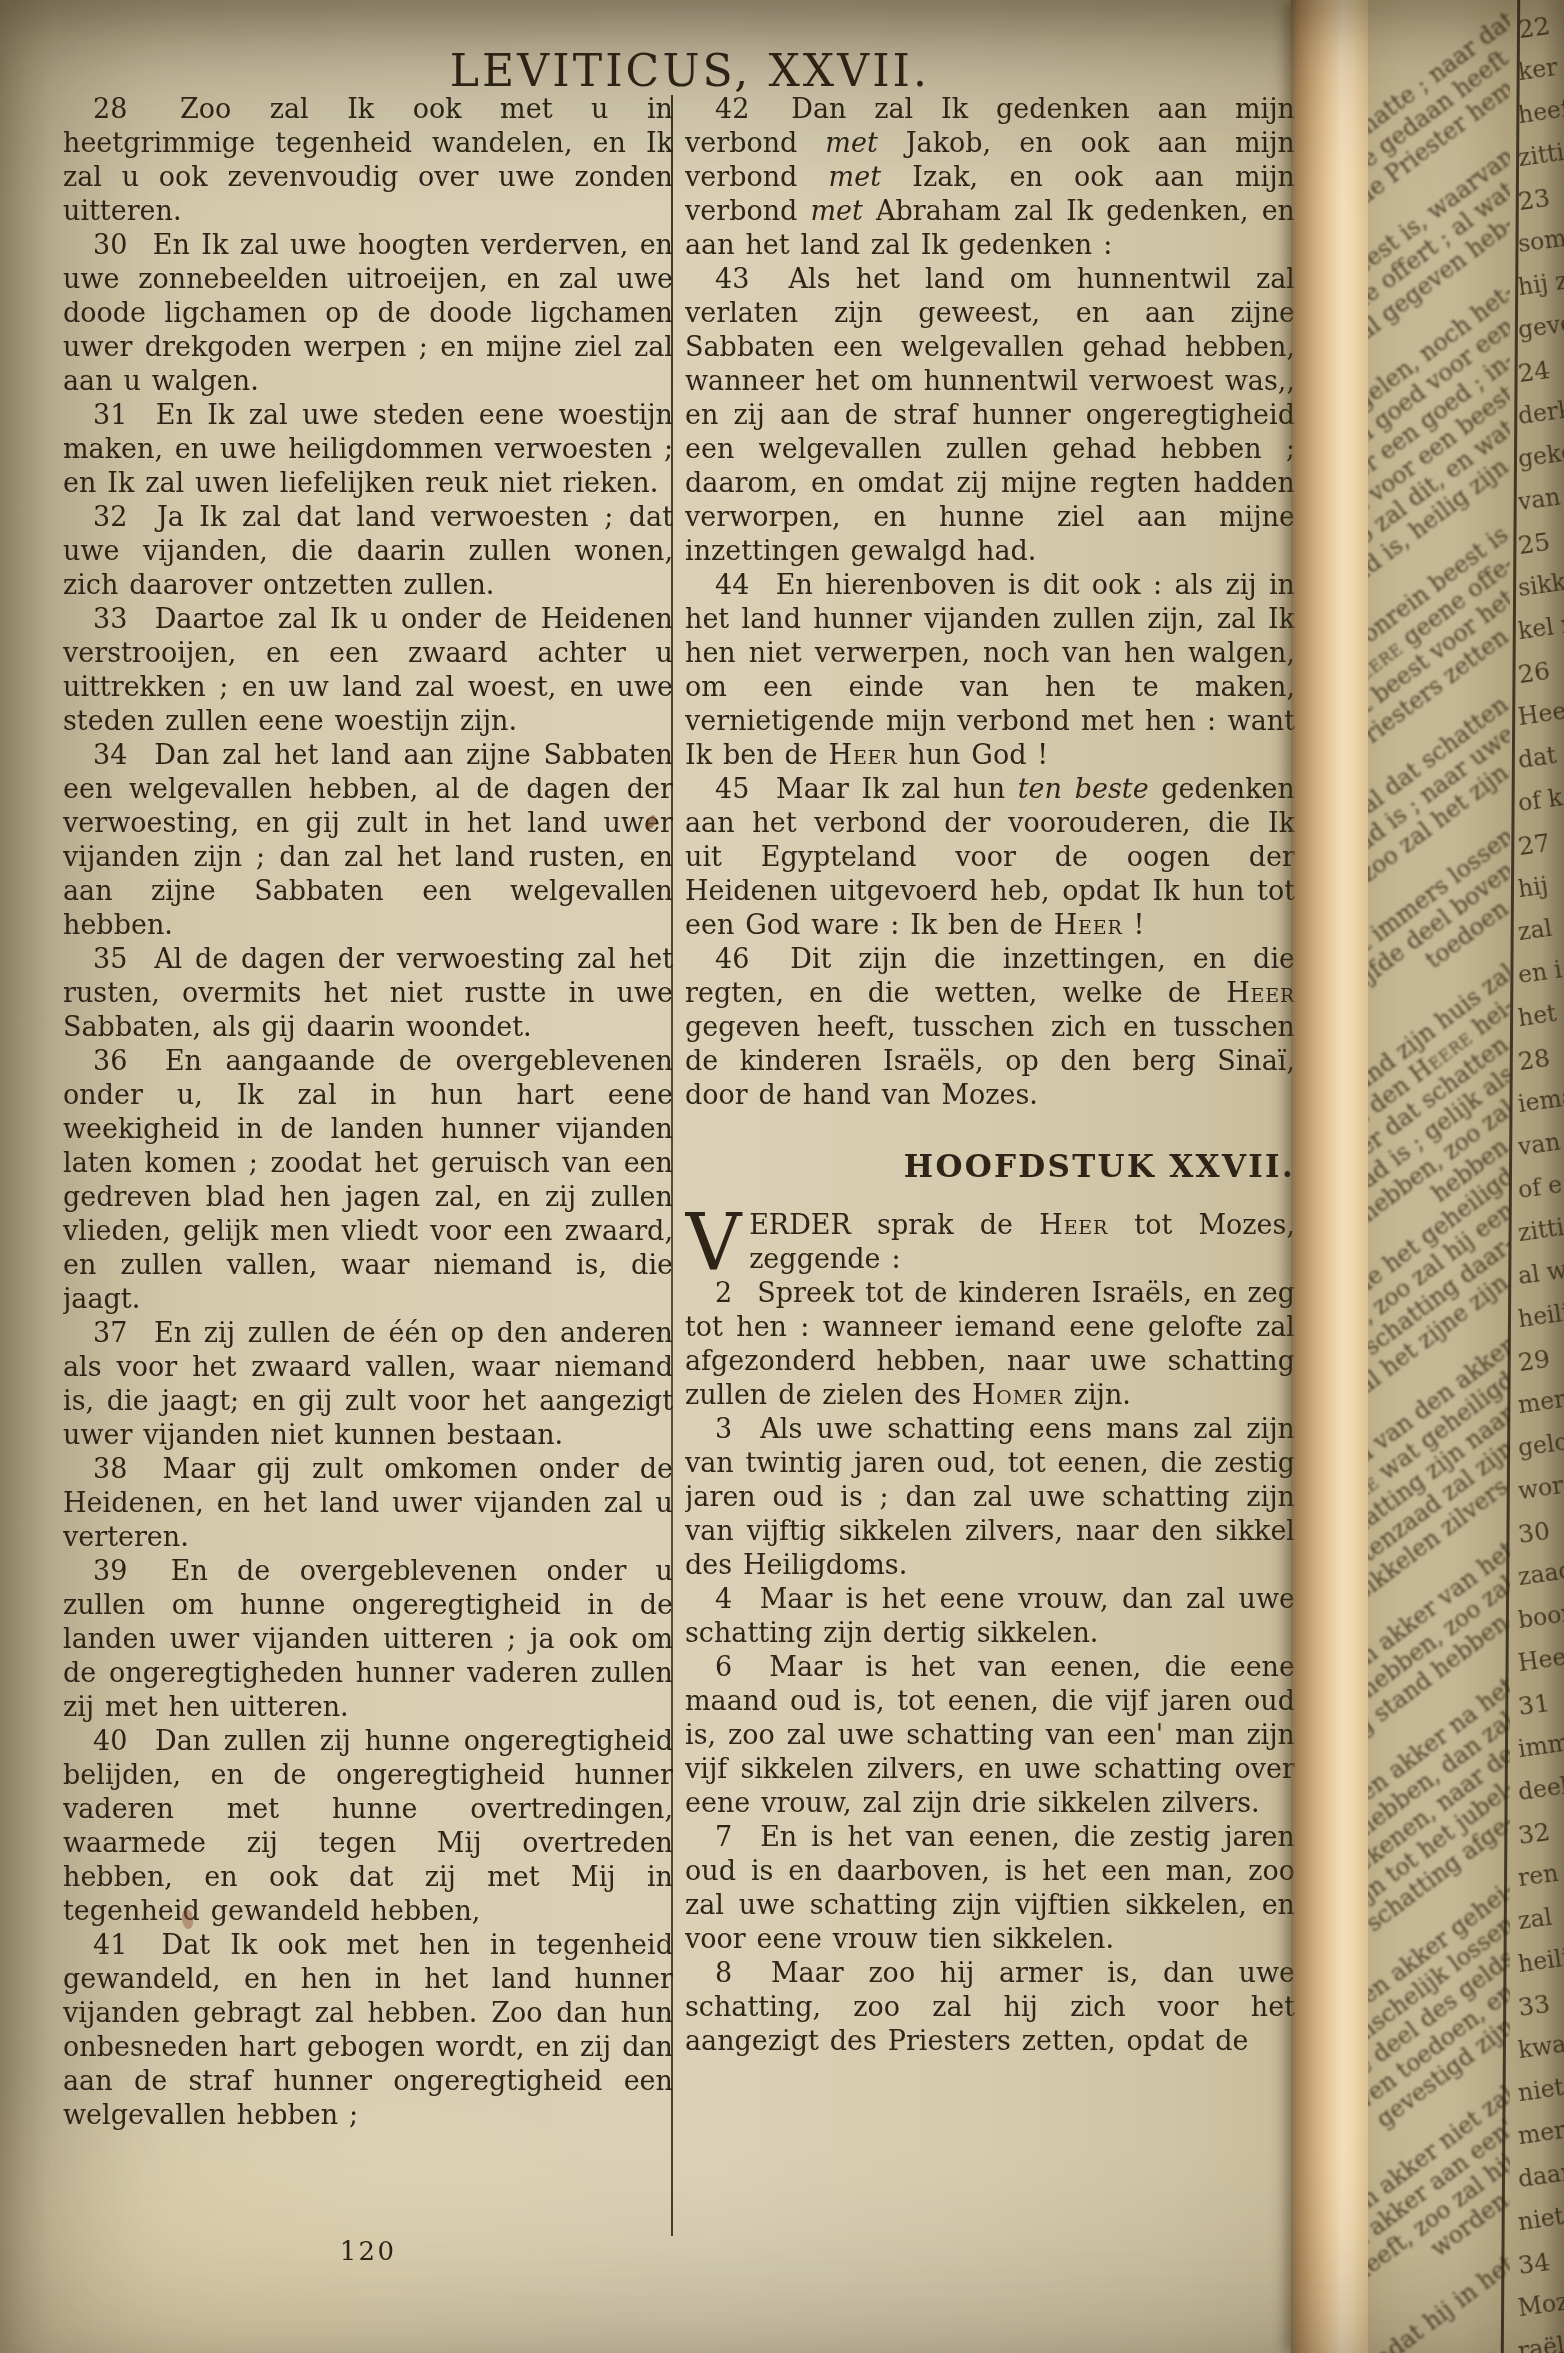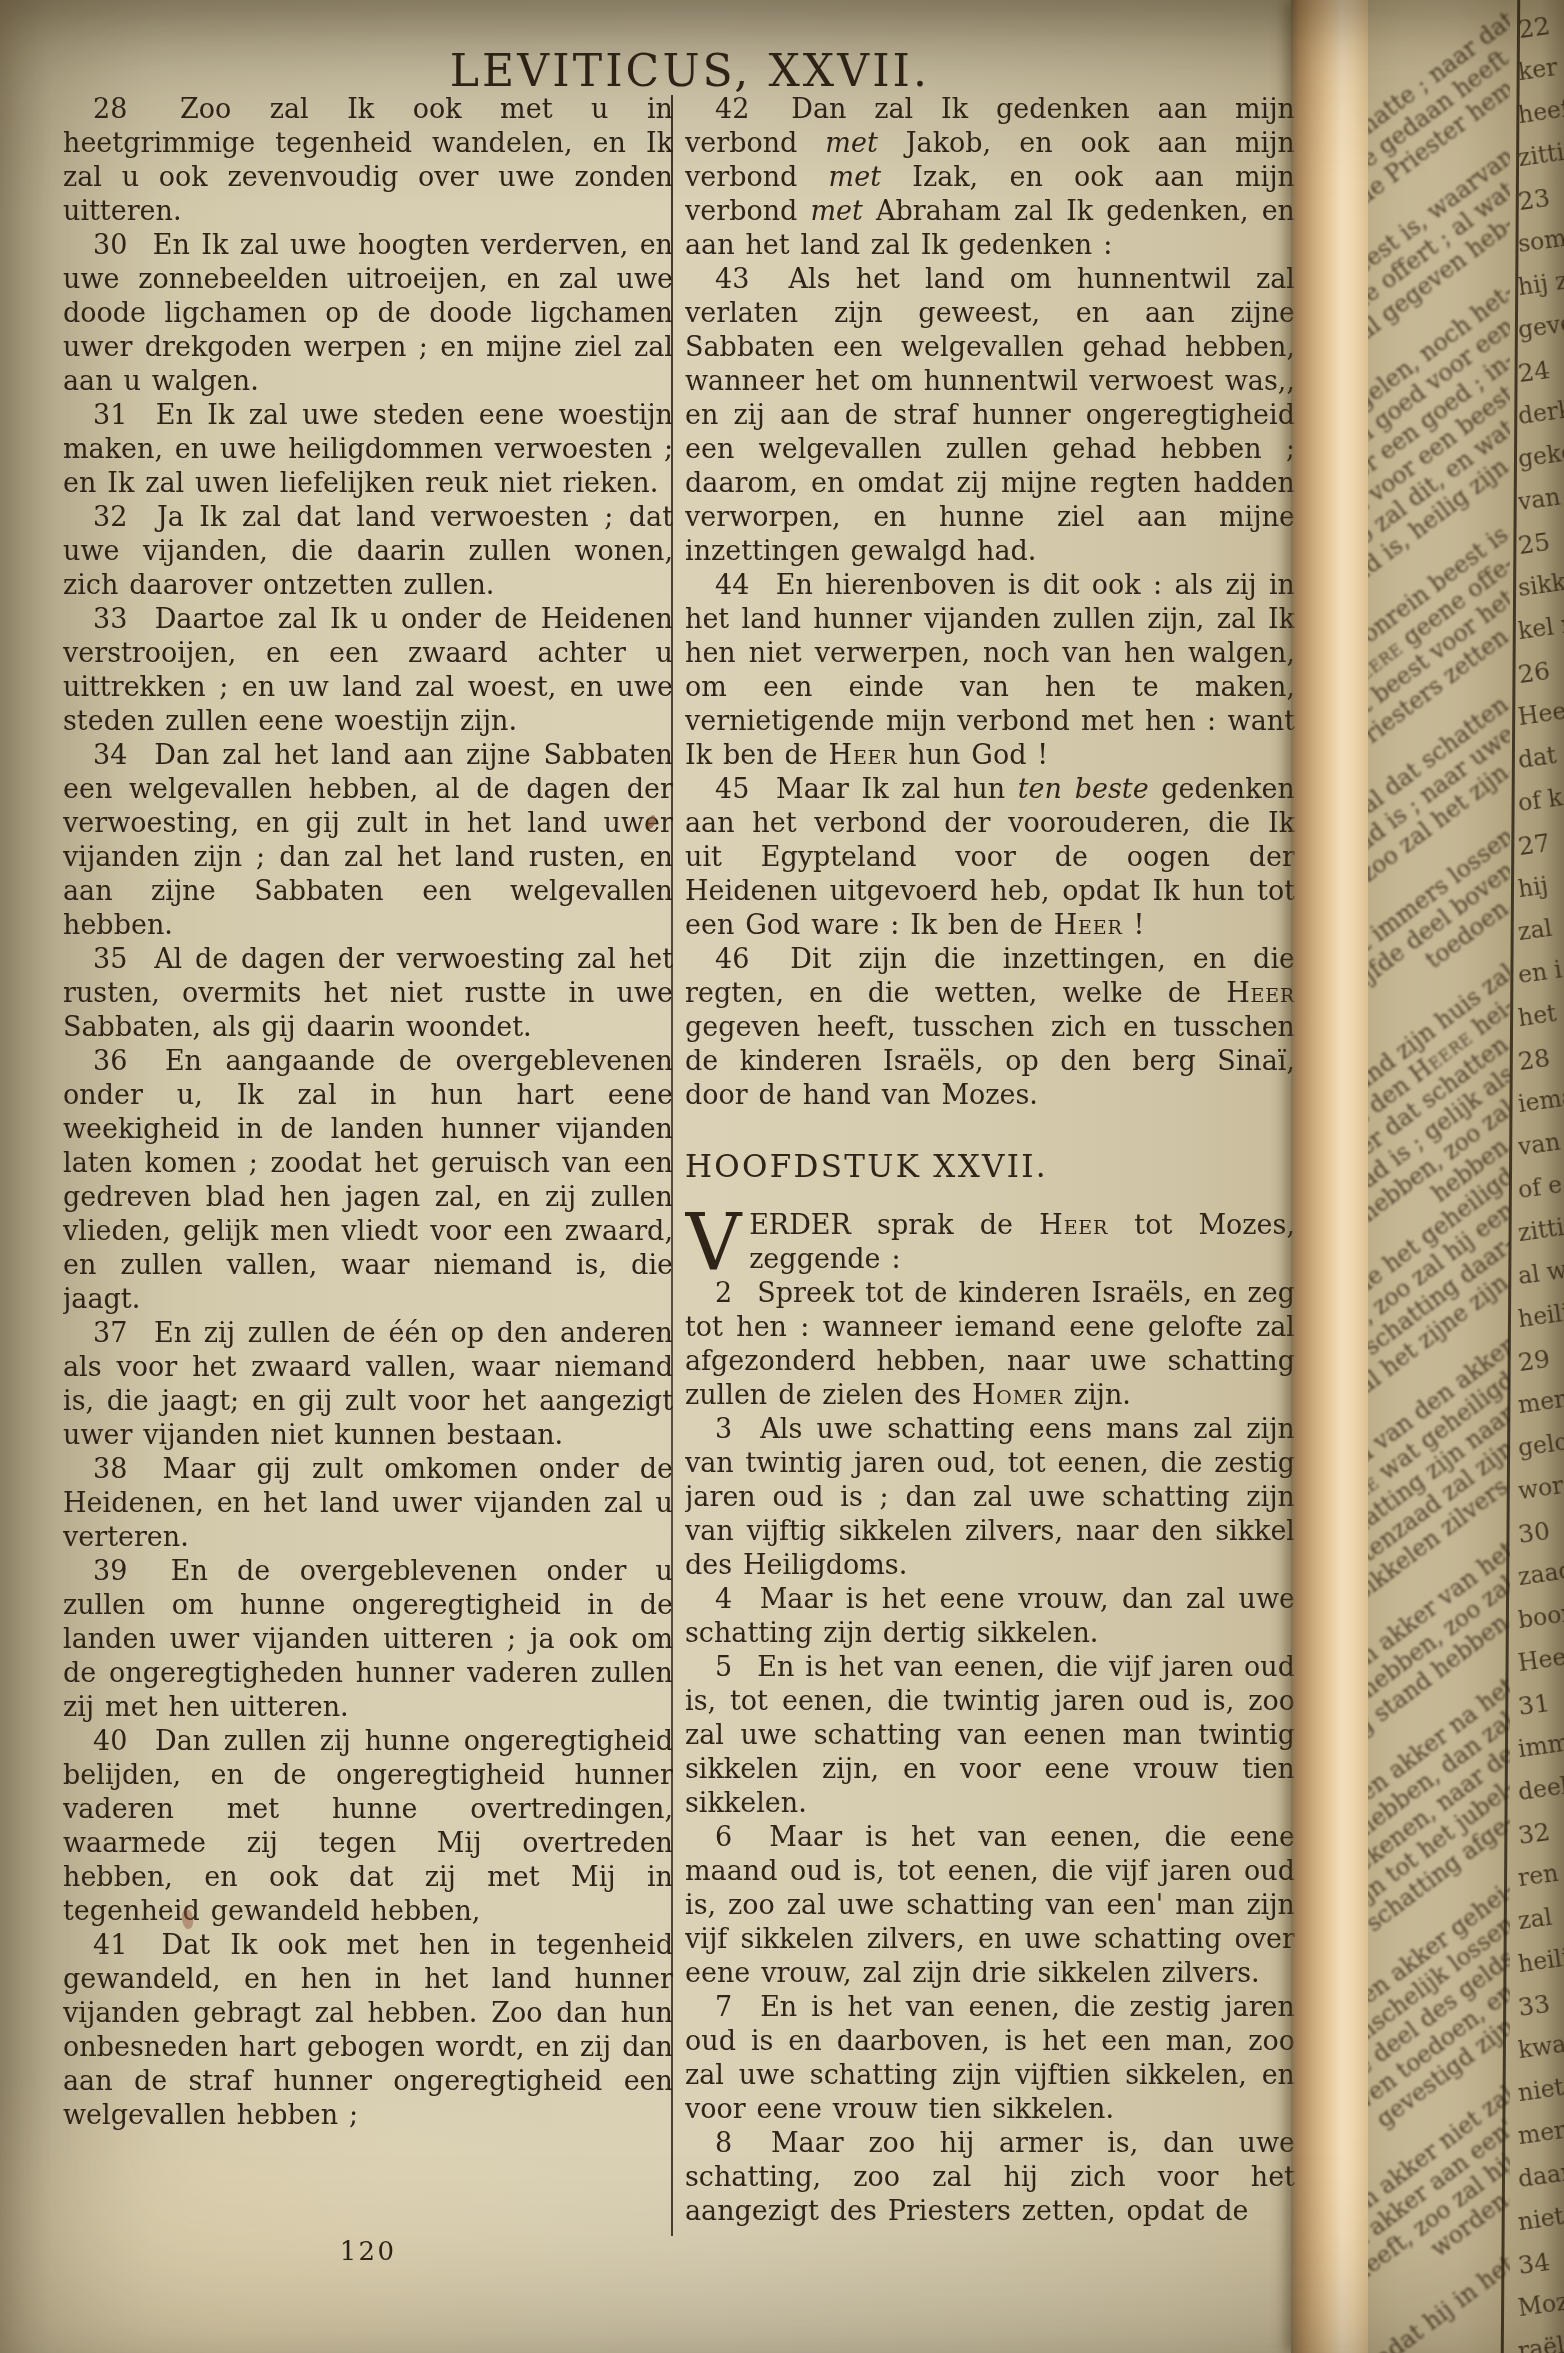--- a/index.html
+++ b/index.html
@@ -20,21 +20,21 @@
   #col-right{position:absolute;left:685px;top:92px;width:610px;height:2261px;overflow:hidden;}
   #col-divider{position:absolute;left:671px;top:95px;width:2.3px;height:2141px;
     background:linear-gradient(180deg,rgba(44,36,22,.9) 0%,rgba(44,36,22,.75) 60%,rgba(44,36,22,.85) 100%);}
 
   .verse{margin:0;text-indent:30px;text-align:justify;font-size:27px;line-height:34px;
          word-spacing:2.3px;}
   .vnum{margin-right:14px;}
   .sc{font-variant:small-caps;letter-spacing:0.8px;}
   i{font-style:italic;margin-top:35px;}
 
-  #chapter-heading{margin:36px 0 23.5px 0;text-align:left;font-size:31px;font-weight:normal;
+  #chapter-heading{margin:36px 0 23.5px 0;text-align:right;font-size:31px;font-weight:bold;
     letter-spacing:2.3px;}
   .intro{margin:0;text-indent:0;text-align:justify;font-size:27px;line-height:34px;word-spacing:2.3px;}
   .dropcap{float:left;font-size:78px;line-height:63px;margin:3.1px 7.8px 0 0;}
 
   #page-number{position:absolute;left:63px;top:2236px;width:610px;text-align:center;
     font-size:26px;letter-spacing:2.3px;}
 
   .ink-mark{position:absolute;border-radius:50%;pointer-events:none;}
   #mark-1{left:648px;top:815px;width:7px;height:14px;background:#7c4a2e;opacity:.65;transform:rotate(18deg);}
   #mark-2{left:182px;top:1909px;width:11px;height:20.3px;background:#8d5038;opacity:.45;transform:rotate(-12deg);border-radius:60% 40% 55% 45%;}
@@ -100,21 +100,20 @@
         </div>
 
       <h2 id="chapter-heading">HOOFDSTUK XXVII.</h2>
 
       <p class="intro"><span class="dropcap">V</span><span>ERDER</span> <span>sprak de <span class="sc">Heer</span> tot Mozes, zeggende :</span></p>
 
       <div>
           <p class="verse"><span class="vnum">2</span> <span>Spreek tot de kinderen Israëls, en zeg tot hen : wanneer iemand eene gelofte zal afgezonderd hebben, naar uwe schatting zullen de zielen des <span class="sc">Homer</span> zijn.</span></p>
           <p class="verse"><span class="vnum">3</span> <span>Als uwe schatting eens mans zal zijn van twintig jaren oud, tot eenen, die zestig jaren oud is ; dan zal uwe schatting zijn van vijftig sikkelen zilvers, naar den sikkel des Heiligdoms.</span></p>
           <p class="verse"><span class="vnum">4</span> <span>Maar is het eene vrouw, dan zal uwe schatting zijn dertig sikkelen.</span></p>
-          <p class="verse"><span class="vnum">5</span> <span>En is het van eenen, die vijf jaren oud is, tot eenen, die twintig jaren oud is, zoo zal uwe schatting van eenen man twintig sikkelen zijn, en voor eene vrouw tien sikkelen.</span></p>
           <p class="verse"><span class="vnum">6</span> <span>Maar is het van eenen, die eene maand oud is, tot eenen, die vijf jaren oud is, zoo zal uwe schatting van een' man zijn vijf sikkelen zilvers, en uwe schatting over eene vrouw, zal zijn drie sikkelen zilvers.</span></p>
           <p class="verse"><span class="vnum">7</span> <span>En is het van eenen, die zestig jaren oud is en daarboven, is het een man, zoo zal uwe schatting zijn vijftien sikkelen, en voor eene vrouw tien sikkelen.</span></p>
           <p class="verse"><span class="vnum">8</span> <span>Maar zoo hij armer is, dan uwe schatting, zoo zal hij zich voor het aangezigt des Priesters zetten, opdat de</span></p>
         </div>
     </div>
 
     <div id="page-number">120</div>
 
     <div class="ink-mark" id="mark-1"></div>
     <div class="ink-mark" id="mark-2"></div>

